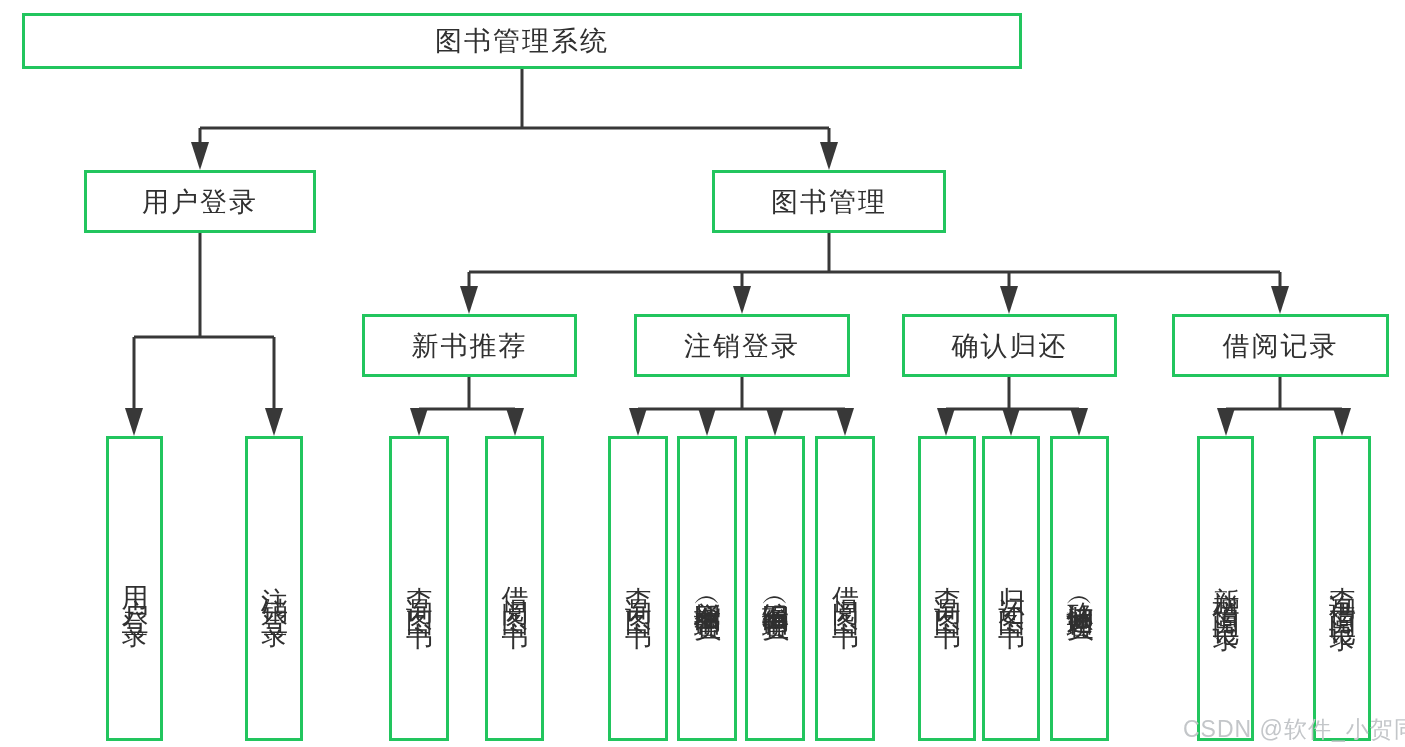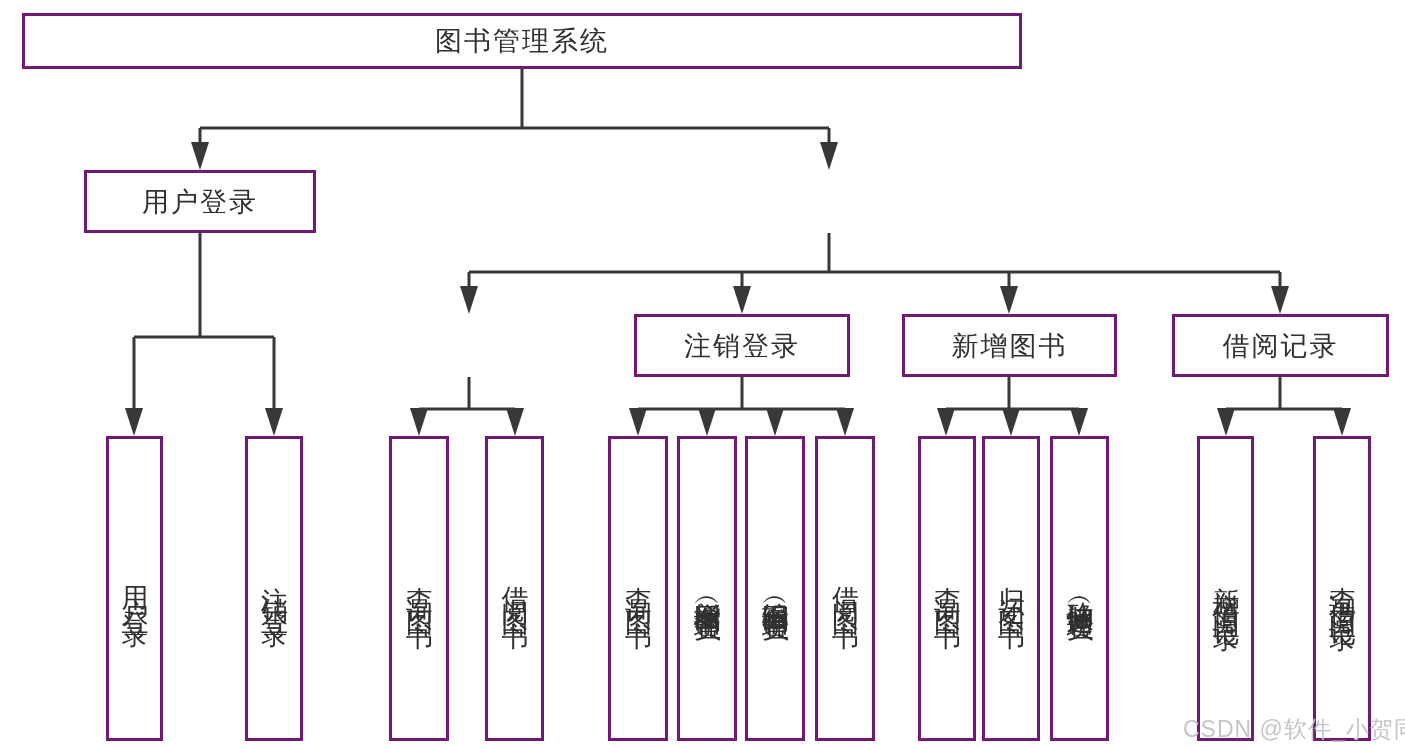--- a/index.html
+++ b/index.html
@@ -8,21 +8,21 @@
     width: 1405px;
     height: 747px;
     background: #ffffff;
     font-family: "Liberation Sans", "DejaVu Sans", sans-serif;
     overflow: hidden;
   }
   #connectors { position: absolute; left: 0; top: 0; width: 1405px; height: 747px; }
   .box {
     position: absolute;
     box-sizing: border-box;
-    border: 3px solid #701a75;
+    border: 3px solid #22c55e;
     background: #ffffff;
     display: flex;
     align-items: center;
     justify-content: center;
     color: #303030;
   }
   .hlabel {
     font-size: 27px;
     letter-spacing: 2px;
     color: #303030;
@@ -88,26 +88,32 @@
     </g>
   </svg>
 
   <div class="box" style="left:22px; top:13px; width:1000px; height:56px">
     <span class="hlabel">图书管理系统</span>
   </div>
 
   <div class="box" style="left:84px; top:170px; width:232px; height:63px">
     <span class="hlabel">用户登录</span>
   </div>
+  <div class="box" style="left:712px; top:170px; width:234px; height:63px">
+    <span class="hlabel">图书管理</span>
+  </div>
 
+  <div class="box" style="left:362px; top:314px; width:215px; height:63px">
+    <span class="hlabel">新书推荐</span>
+  </div>
   <div class="box" style="left:634px; top:314px; width:216px; height:63px">
     <span class="hlabel">注销登录</span>
   </div>
   <div class="box" style="left:902px; top:314px; width:215px; height:63px">
-    <span class="hlabel">新增图书</span>
+    <span class="hlabel">确认归还</span>
   </div>
   <div class="box" style="left:1172px; top:314px; width:217px; height:63px">
     <span class="hlabel">借阅记录</span>
   </div>
 
   <div class="box" style="left:106px; top:436px; width:57px; height:305px">
     <span class="vtext ls4">用户登录</span>
   </div>
   <div class="box" style="left:245px; top:436px; width:58px; height:305px">
     <span class="vtext ls4">注销登录</span>

